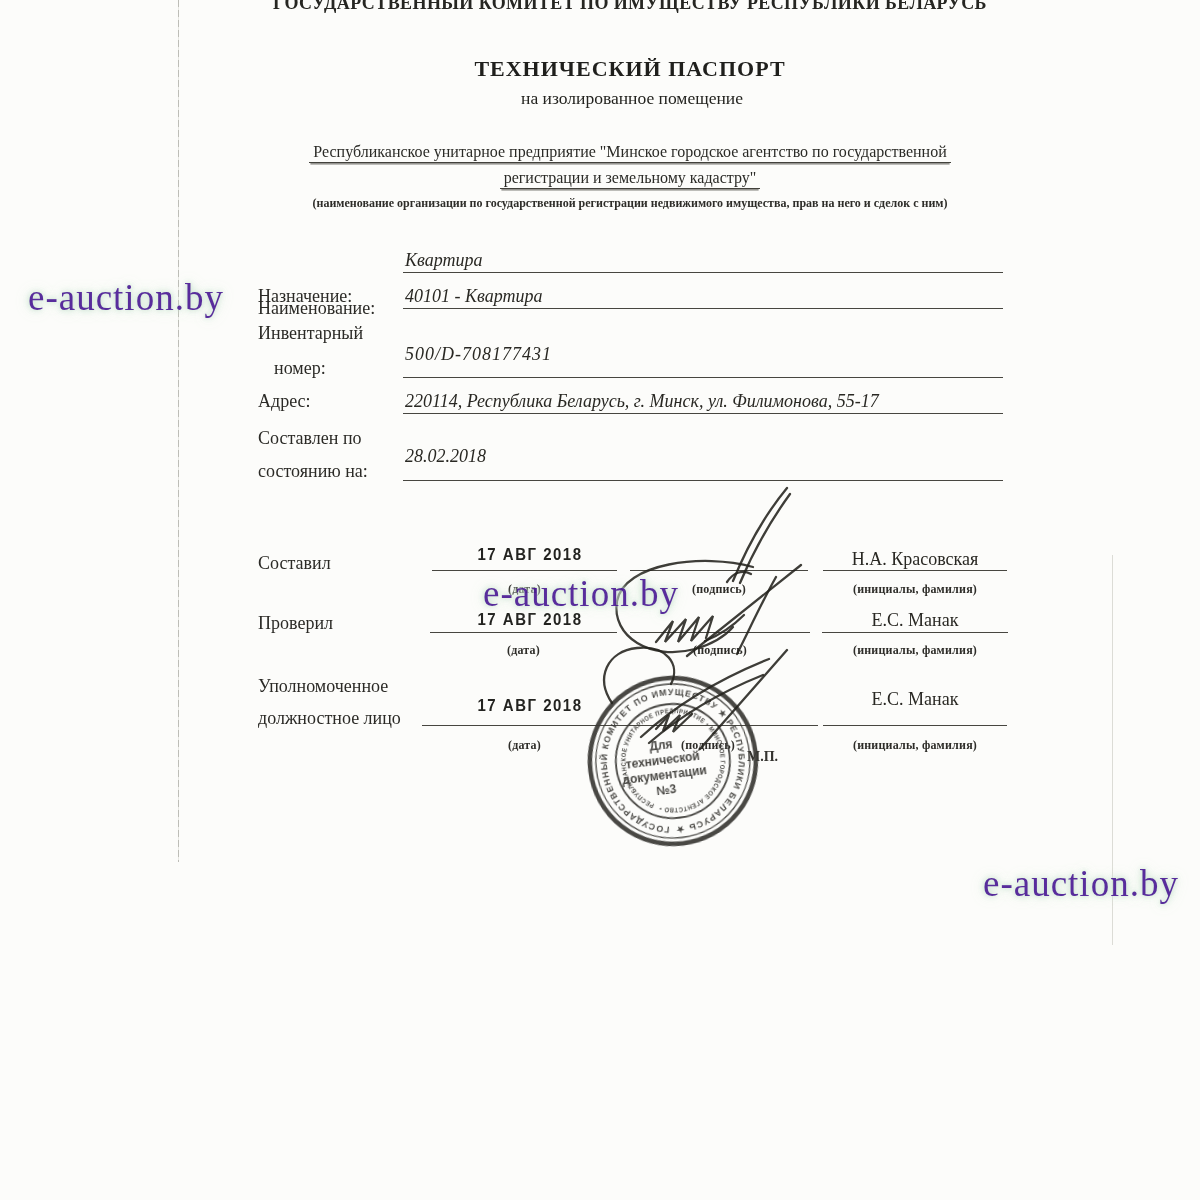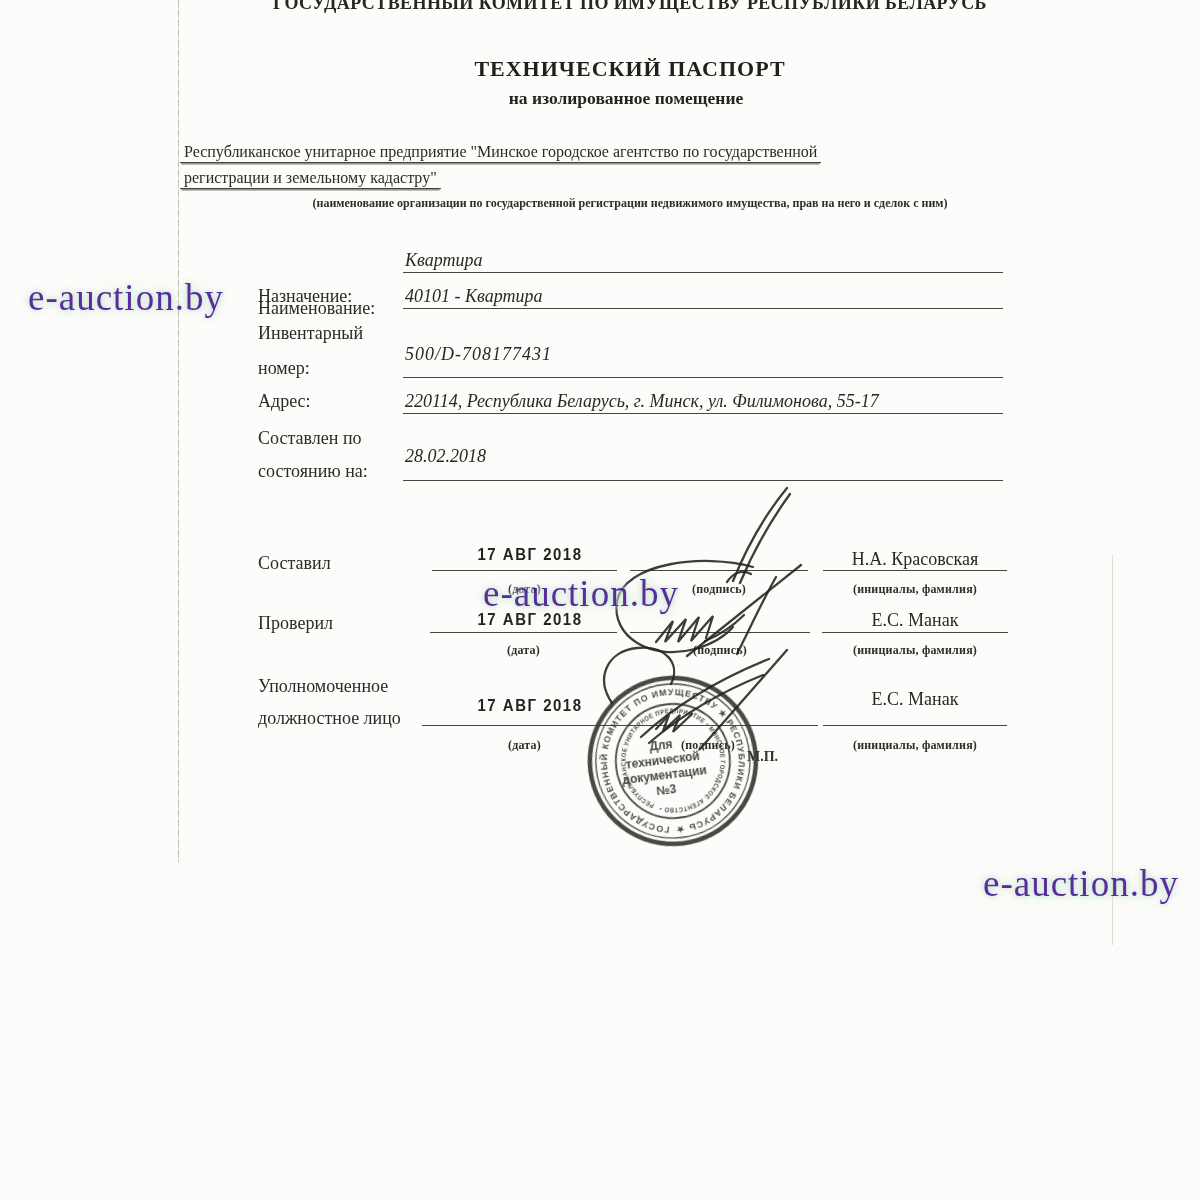--- a/index.html
+++ b/index.html
@@ -12,23 +12,23 @@
   .abs{position:absolute;}
   
   .scan-line-left{left:178px;top:0;width:1px;height:862px;
     background:repeating-linear-gradient(to bottom,#bdbdb7 0 7px,#e7e7e2 7px 10px);}
   .scan-line-right{left:1112px;top:555px;width:1px;height:390px;background:#dcdcd6;}
   
   .committee{left:150px;top:-7px;width:960px;text-align:center;font-size:18px;
     letter-spacing:.4px;color:#262622;font-weight:bold;transform:scaleY(1.02);}
   .doc-title{left:180px;top:56px;width:900px;text-align:center;font-size:22px;
     font-weight:bold;letter-spacing:1px;color:#1f1f1c;}
-  .doc-subtitle{left:176px;top:88px;width:900px;text-align:center;font-size:17.5px;
-    font-weight:bold;color:#23231f;}
-  .org{left:180px;width:900px;text-align:left;font-size:16px;color:#2a2a26;}
+  .doc-subtitle{left:182px;top:88px;width:900px;text-align:center;font-size:17.5px;
+    font-weight:normal;color:#23231f;}
+  .org{left:180px;width:900px;text-align:center;font-size:16px;color:#2a2a26;}
   .org span{display:inline-block;border-bottom:1.6px solid rgba(45,44,38,.9);
     box-shadow:0 3px 0 -1.4px rgba(45,44,38,.5);padding:0 4px 1px;}
   .org1{top:143px;}
   .org2{top:169px;}
   .org-cap{left:180px;top:196px;width:900px;text-align:center;font-size:12px;
     font-weight:bold;color:#2e2d29;}
   
   .lbl{left:258px;font-size:18px;color:#2b2a26;}
   .val{left:405px;font-size:18px;color:#292823;font-style:italic;}
   .rule{height:0;border-top:1.9px solid rgba(45,44,38,.88);}
@@ -79,21 +79,21 @@
 
 <div class="abs lbl" style="top:250px;margin-top:48px;">Наименование:</div>
 <div class="abs val" style="top:250px;">Квартира</div>
 <div class="abs rule f-rule" style="top:272px;"></div>
 
 <div class="abs lbl" style="top:286px;">Назначение:</div>
 <div class="abs val" style="top:286px;">40101 - Квартира</div>
 <div class="abs rule f-rule" style="top:308px;"></div>
 
 <div class="abs lbl" style="top:323px;">Инвентарный</div>
-<div class="abs lbl" style="top:358px;">номер:</div>
+<div class="abs lbl" style="top:358px;margin-left:16px;">номер:</div>
 <div class="abs val" style="top:344px;letter-spacing:1px;">500/D-708177431</div>
 <div class="abs rule f-rule" style="top:377px;"></div>
 
 <div class="abs lbl" style="top:391px;">Адрес:</div>
 <div class="abs val" style="top:391px;">220114, Республика Беларусь, г. Минск, ул. Филимонова, 55-17</div>
 <div class="abs rule f-rule" style="top:413px;"></div>
 
 <div class="abs lbl" style="top:428px;">Составлен по</div>
 <div class="abs lbl" style="top:461px;">состоянию на:</div>
 <div class="abs val" style="top:446px;">28.02.2018</div>

